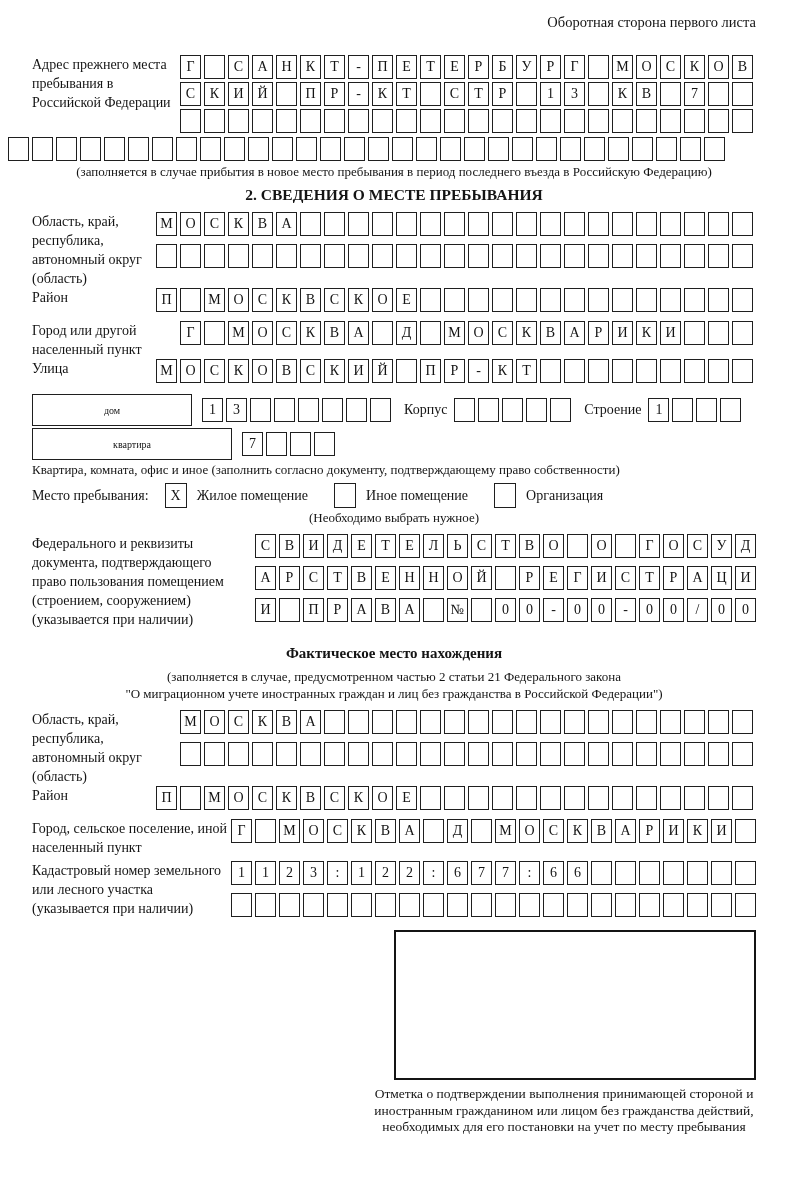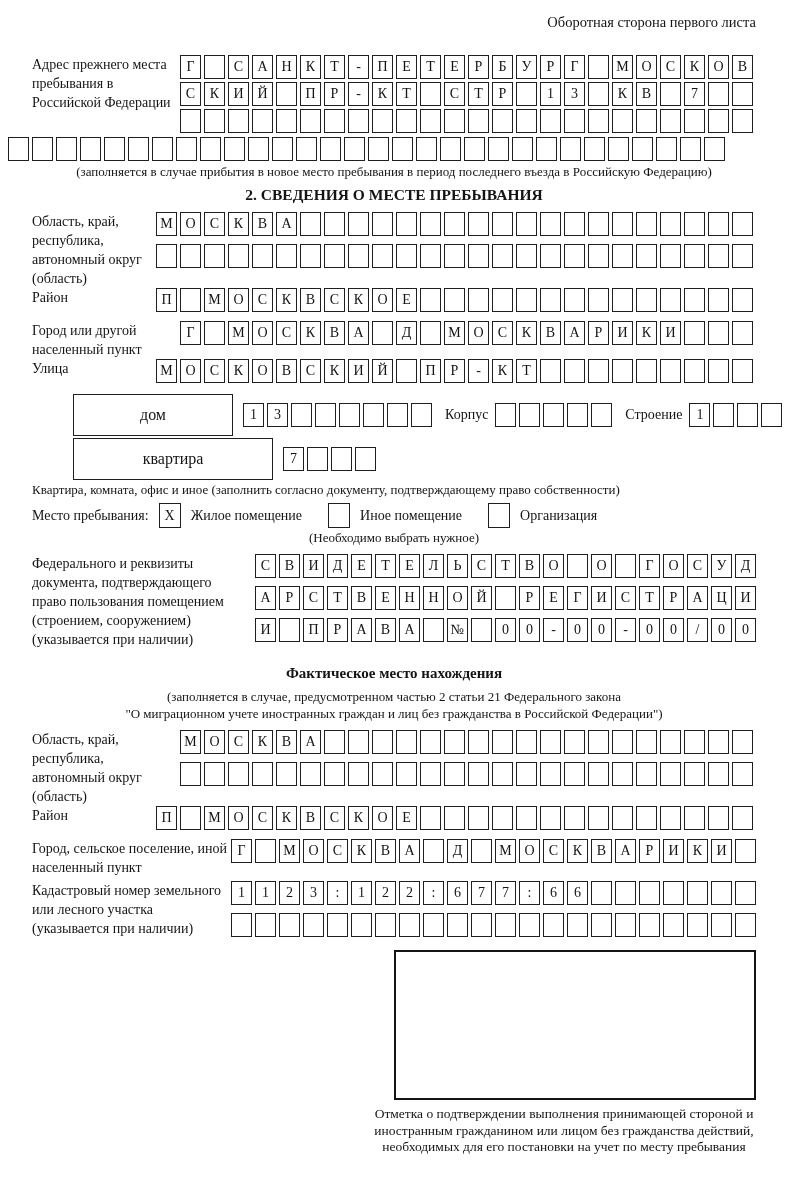--- a/index.html
+++ b/index.html
@@ -34,29 +34,29 @@
   .note.left { margin:0 0 5px; }
   .note.choose { text-align:center; width:60%; margin:0 auto 8px; }
 
   .section-title { text-align:center; font-weight:700; font-size:15.5px; margin:2px 0 8px; }
   .fact-title { text-align:center; font-weight:700; font-size:15px; margin:16px 0 6px; }
   .fact-note { text-align:center; font-size:13px; line-height:17px; }
   .fact-note.last { margin-bottom:8px; }
 
   .inline-row { display:flex; align-items:center; margin-bottom:2px; }
   .named-box {
-    box-sizing:border-box; border:1.5px solid #1f1f1f; height:42px;
-    display:flex; align-items:center; justify-content:center; font-size:16px; background:#fff;margin-left:41px;
+    box-sizing:border-box; border:1.5px solid #1f1f1f; height:32px;
+    display:flex; align-items:center; justify-content:center; font-size:10px; background:#fff;
   }
   .bw160 { width:160px; flex:0 0 160px; margin-right:10px; }
   .bw200 { width:200px; flex:0 0 200px; margin-right:10px; }
   .mid-label { font-size:14px; padding:0 7px 0 10px; }
 
   .stay { margin-top:4px; }
-  .stay-label { font-size:14px; margin-right:10px; }
+  .stay-label { font-size:14px; margin-right:16px; }
   .checkbox {
     box-sizing:border-box; width:22px; height:25px; border:1.5px solid #1f1f1f;
     display:inline-flex; align-items:center; justify-content:center; font-size:14px; margin-right:10px;
   }
   .opt { font-size:14px; margin-right:26px; }
 
   .mb4 { margin-bottom:4px; }
   .mb6 { margin-bottom:6px; }
   .mb8 { margin-bottom:8px; }
   .mb10 { margin-bottom:10px; }

